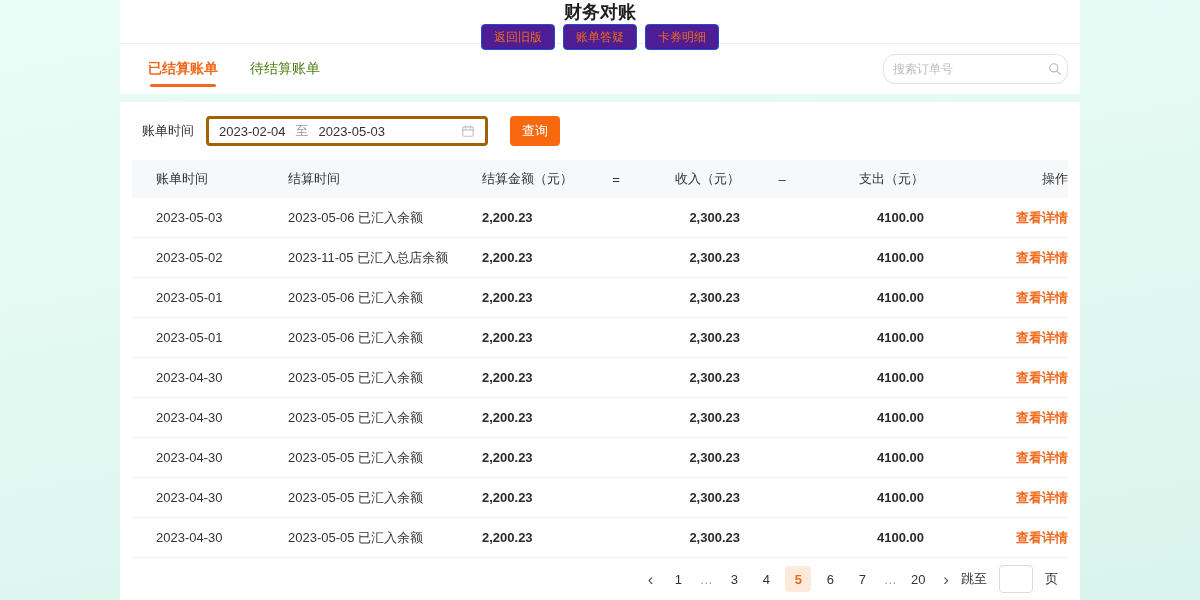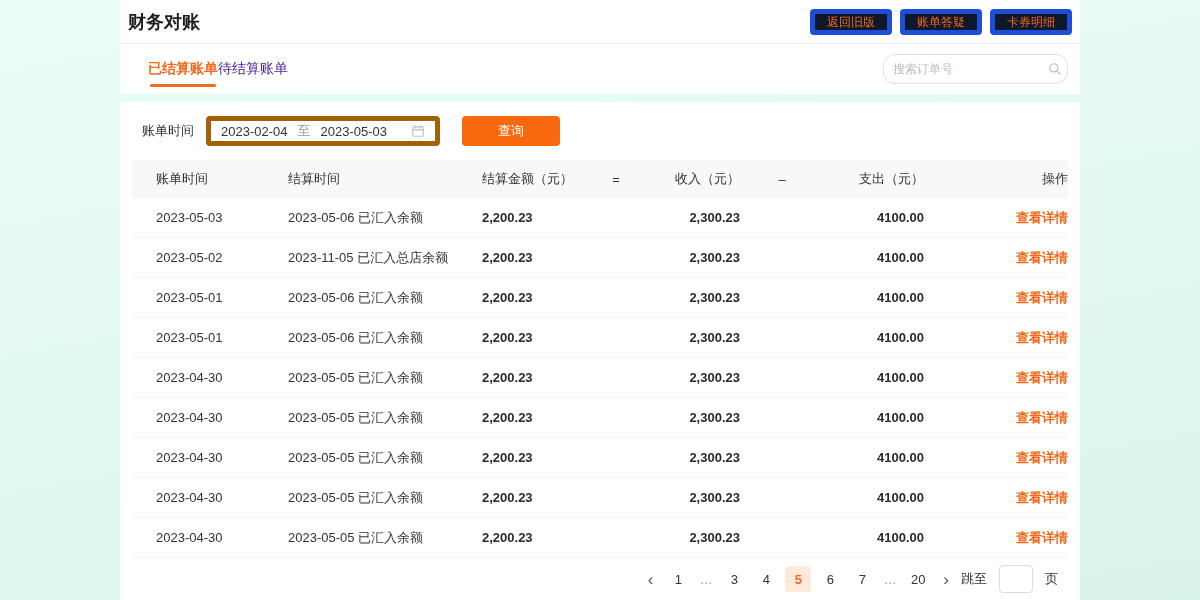--- a/index.html
+++ b/index.html
@@ -11,42 +11,42 @@
   }
   *{box-sizing:border-box;margin:0;padding:0;}
   html,body{width:1200px;height:600px;overflow:hidden;}
   body{
     font-family:"Liberation Sans","DejaVu Sans",sans-serif;
     background:linear-gradient(170deg,var(--bg-top) 0%,var(--bg-bottom) 100%);
     color:#333;
   }
   .page{width:960px;margin:0 auto;}
   
-  .topbar{background:#fff;height:44px;display:flex;align-items:center;justify-content:space-between;padding:0 8px;border-bottom:1px solid #f0f0f0;}
+  .topbar{background:#fff;height:44px;display:flex;align-items:center;justify-content:space-between;padding:0 8px;border-bottom:1px solid #f0f0f0;flex-direction:column;}
   .page-title{font-size:18px;font-weight:700;color:#1f1f1f;}
   .topbar-actions{display:flex;gap:8px;}
-  .ghost-btn{background:#0f172a;border:5px solid #1d4ed8;color:var(--accent);font-size:12px;height:26px;padding:0 12px;border-radius:4px;cursor:pointer;font-family:inherit;white-space:nowrap;}
+  .ghost-btn{background:#4c1d95;border:1px solid #1d4ed8;color:var(--accent);font-size:12px;height:26px;padding:0 12px;border-radius:4px;cursor:pointer;font-family:inherit;white-space:nowrap;}
   
   .tabbar{background:#fff;height:50px;display:flex;align-items:center;justify-content:space-between;padding:0 12px 0 28px;}
-  .tabs{display:flex;height:100%;}
-  .tab{position:relative;font-size:14px;color:#4c1d95;display:flex;align-items:center;cursor:pointer;}
+  .tabs{display:flex;gap:32px;height:100%;}
+  .tab{position:relative;font-size:14px;color:#4d7c0f;display:flex;align-items:center;cursor:pointer;}
   .tab.active{color:var(--accent);font-weight:700;}
   .tab.active::after{content:"";position:absolute;left:2px;right:2px;bottom:7px;height:3px;border-radius:2px;background:var(--accent);}
   .search-box{width:185px;height:30px;border:1px solid #e2e2e2;border-radius:12px;display:flex;align-items:center;padding:12px 9px;background:#fff;}
   .search-box input{border:none;outline:none;flex:1;font-size:12px;color:#333;font-family:inherit;background:transparent;}
   .search-box input::placeholder{color:#bcbcbc;}
   .search-icon{display:flex;align-items:center;cursor:pointer;}
   
   .card{background:#fff;margin-top:8px;height:498px;padding:14px 12px 0;display:flex;flex-direction:column;}
   .filter-row{display:flex;align-items:center;padding-left:10px;margin-bottom:14px;}
   .filter-label{font-size:13px;color:#333;margin-right:12px;}
-  .date-range{width:234px;height:30px;border:5px solid #a16207;border-radius:4px;display:flex;align-items:center;padding:0 10px;font-size:13px;color:#333;cursor:pointer;gap:10px;background:#fff;}
+  .date-range{width:282px;height:30px;border:3px solid #a16207;border-radius:4px;display:flex;align-items:center;padding:0 10px;font-size:13px;color:#333;cursor:pointer;gap:10px;background:#fff;}
   .date-range .dr-sep{color:#999;}
   .date-range .cal{margin-left:auto;display:flex;align-items:center;}
-  .primary-btn{margin-left:22px;background:var(--accent-btn);color:#fff;border:none;border-radius:4px;height:30px;padding:0 36px;font-size:13px;cursor:pointer;font-family:inherit;}
+  .primary-btn{margin-left:22px;background:var(--accent-btn);color:#fff;border:none;border-radius:4px;height:30px;padding:0 12px;font-size:13px;cursor:pointer;font-family:inherit;}
   
   .thead{display:flex;align-items:center;background:#f7f8fa;height:38px;font-size:13px;color:#333;}
   .trow{display:flex;align-items:center;height:40px;border-bottom:1px solid #f2f2f2;font-size:13px;color:#333;background:#fff;}
   .cell{white-space:nowrap;}
   .c1{width:150px;padding-left:24px;text-align:left;}
   .c2{width:200px;padding-left:6px;text-align:left;}
   .c3{width:90px;}
   .c4{width:88px;text-align:center;}
   .c5{width:80px;text-align:right;}
   .c6{width:84px;text-align:center;}

